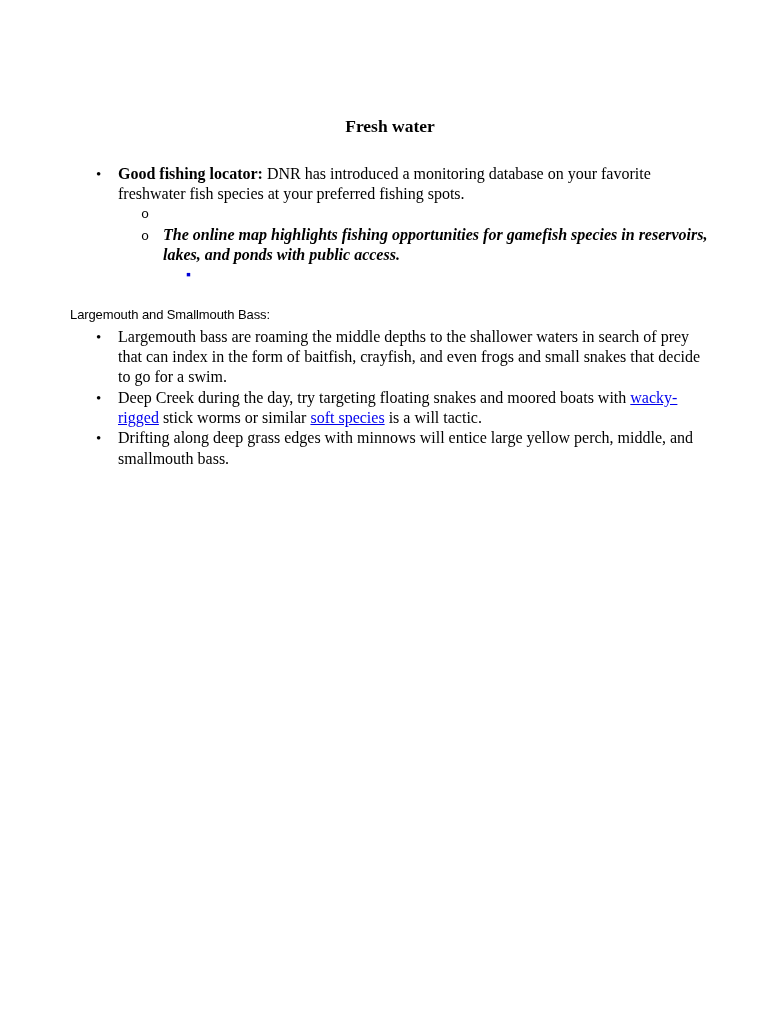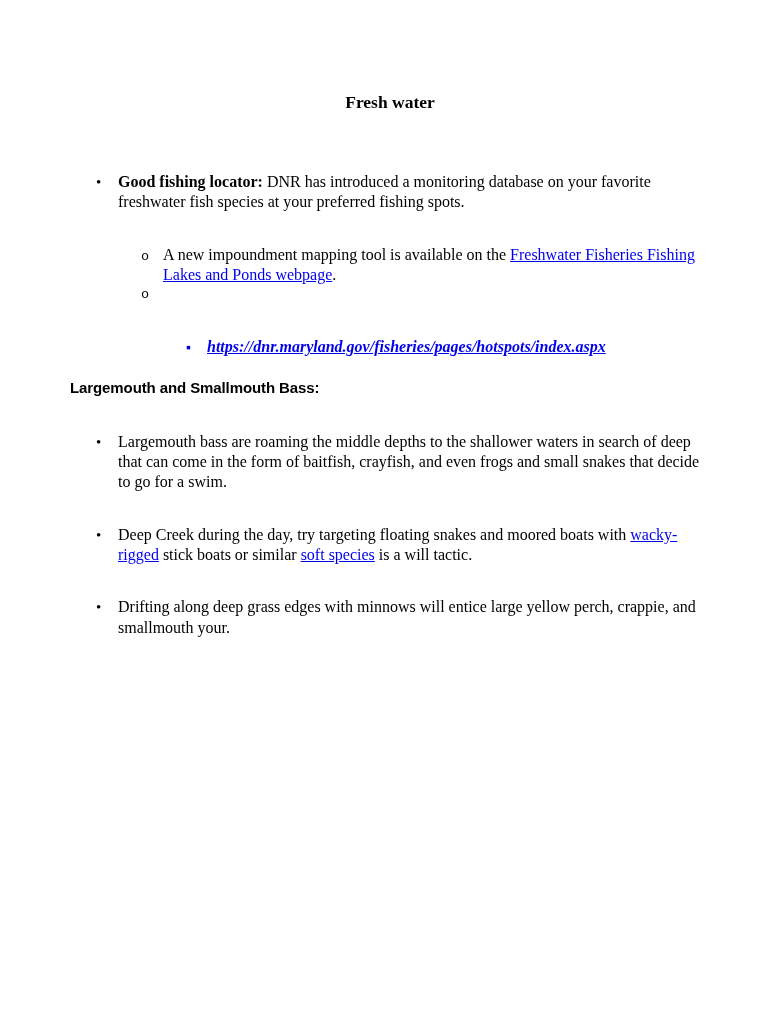--- a/index.html
+++ b/index.html
@@ -13,21 +13,21 @@
     overflow: hidden;
     font-family: "Liberation Serif", serif;
     font-size: 16px;
     line-height: 20.3px;
     color: #000000;
   }
   .page {
     box-sizing: border-box;
     width: 767px;
     height: 776px;
-    padding: 92px 57px 0 70px;
+    padding: 116px 57px 0 70px;
   }
   .doc-title {
     margin: 0 0 28px 0;
     font-size: 17.5px;
     line-height: 20px;
     font-weight: bold;
     text-align: center;
   }
   .row {
     display: flex;
@@ -43,84 +43,79 @@
   .lv3 .marker { width: 21px; }
   .m-disc { font-size: 15px; }
   .m-circle {
     font-family: "Liberation Mono", monospace;
     font-size: 13.5px;
   }
   .m-square {
     color: #0000d6;
     font-size: 14px;
   }
-  .li-text { flex: 1 1 auto; margin-top: 32px; }
+  .li-text { flex: 1 1 auto; }
   .bold { font-weight: bold; }
   .bolditalic {
     font-weight: bold;
     font-style: italic;
   }
   a.link {
     color: #0000ee;
     text-decoration: underline;
     cursor: pointer;
   }
   .section-heading {
     margin: 19px 0 2px 0;
     font-family: "Liberation Sans", sans-serif;
-    font-size: 15px;
+    font-size: 13px;
     line-height: 20px;
-    font-weight: bold;
+    font-weight: normal;
     letter-spacing: -0.1px;
   }
 </style>
 </head>
 <body>
 
 <div class="page">
 
   <h1 class="doc-title">Fresh water</h1>
 
   <div class="row lv1">
     <span class="marker m-disc">•</span>
     <div class="li-text">
       <span class="bold">Good fishing locator:</span><span> DNR has introduced a monitoring database on your favorite freshwater fish species at your preferred fishing spots.</span>
     </div>
   </div>
 
   <div class="row lv2">
     <span class="marker m-circle">o</span>
-    <div class="li-text">
-      <span>A new impoundment mapping tool is available on the </span><a class="link">Freshwater Fisheries Fishing Lakes and Ponds webpage</a><span>.</span>
-    </div>
   </div>
 
   <div class="row lv2">
     <span class="marker m-circle">o</span>
+    <div class="li-text bolditalic">The online map highlights fishing opportunities for gamefish species in reservoirs, lakes, and ponds with public access.</div>
   </div>
 
   <div class="row lv3">
     <span class="marker m-square">▪</span>
-    <div class="li-text">
-      <a class="link bolditalic">https://dnr.maryland.gov/fisheries/pages/hotspots/index.aspx</a>
-    </div>
   </div>
 
   <h2 class="section-heading">Largemouth and Smallmouth Bass:</h2>
 
   <div class="row lv1">
     <span class="marker m-disc">•</span>
-    <div class="li-text">Largemouth bass are roaming the middle depths to the shallower waters in search of deep that can come in the form of baitfish, crayfish, and even frogs and small snakes that decide to go for a swim.</div>
+    <div class="li-text">Largemouth bass are roaming the middle depths to the shallower waters in search of prey that can index in the form of baitfish, crayfish, and even frogs and small snakes that decide to go for a swim.</div>
   </div>
 
   <div class="row lv1">
     <span class="marker m-disc">•</span>
     <div class="li-text">
-      <span>Deep Creek during the day, try targeting floating snakes and moored boats with </span><a class="link">wacky-rigged</a><span> stick boats or similar </span><a class="link">soft species</a><span> is a will tactic.</span>
+      <span>Deep Creek during the day, try targeting floating snakes and moored boats with </span><a class="link">wacky-rigged</a><span> stick worms or similar </span><a class="link">soft species</a><span> is a will tactic.</span>
     </div>
   </div>
 
   <div class="row lv1">
     <span class="marker m-disc">•</span>
-    <div class="li-text">Drifting along deep grass edges with minnows will entice large yellow perch, crappie, and smallmouth your.</div>
+    <div class="li-text">Drifting along deep grass edges with minnows will entice large yellow perch, middle, and smallmouth bass.</div>
   </div>
 
 </div>
 
 </body></html>

